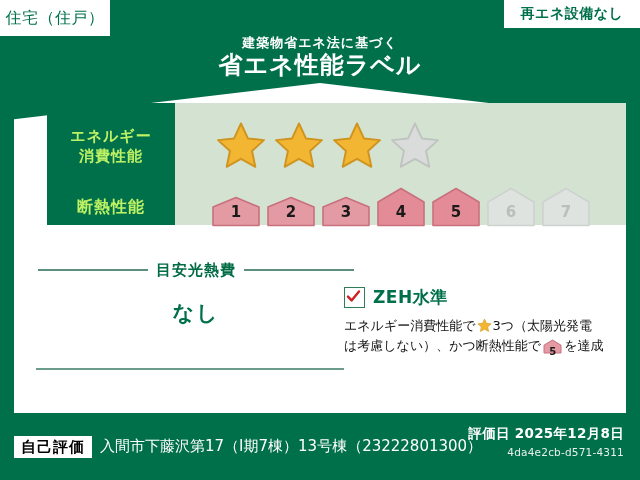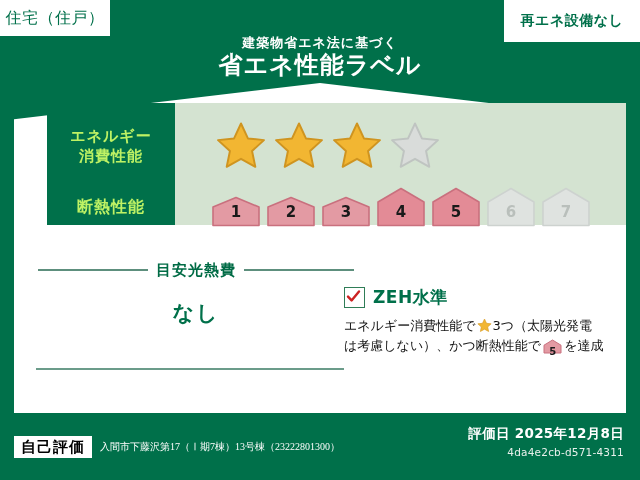--- a/index.html
+++ b/index.html
@@ -17,21 +17,21 @@
   .tag-left{
     position:absolute;left:0;top:0;width:110px;height:36px;
     background:#ffffff;display:flex;align-items:center;justify-content:center;
     z-index:8;
   }
   .tag-left span{
     color:#00704a;font-size:16px;font-weight:normal;letter-spacing:.5px;
   }
   
   .tag-right{
-    position:absolute;right:0;top:0;width:136px;height:42px;
+    position:absolute;right:0;top:0;width:136px;height:28px;
     background:#ffffff;display:flex;align-items:center;justify-content:center;
     z-index:8;
     margin-left:40px;
   }
   .tag-right span{
     color:#00704a;font-size:14px;font-weight:bold;letter-spacing:.5px;
   }
 
   
   .title-wrap{
@@ -130,21 +130,21 @@
 
   
   .footer-eval{
     position:absolute;left:14px;bottom:22px;display:flex;align-items:center;gap:8px;
     z-index:7;
   }
   .eval-badge{
     background:#ffffff;color:#000000;font-size:15px;font-weight:bold;
     padding:3px 7px;letter-spacing:1px;line-height:1.1;
   }
-  .eval-address{color:#ffffff;font-size:10px;letter-spacing:0px;font-family:Liberation Serif, serif;}
+  .eval-address{color:#ffffff;font-size:15px;letter-spacing:0px;}
   .footer-date{
     position:absolute;right:16px;bottom:22px;text-align:right;z-index:7;
   }
   .date-line{color:#ffffff;font-size:13.5px;font-weight:bold;letter-spacing:.3px;}
   .uuid-line{color:#e8f0ec;font-size:10.5px;margin-top:3px;letter-spacing:.2px;}
 </style>
 </head>
 <body>
 
 <div id="label">

